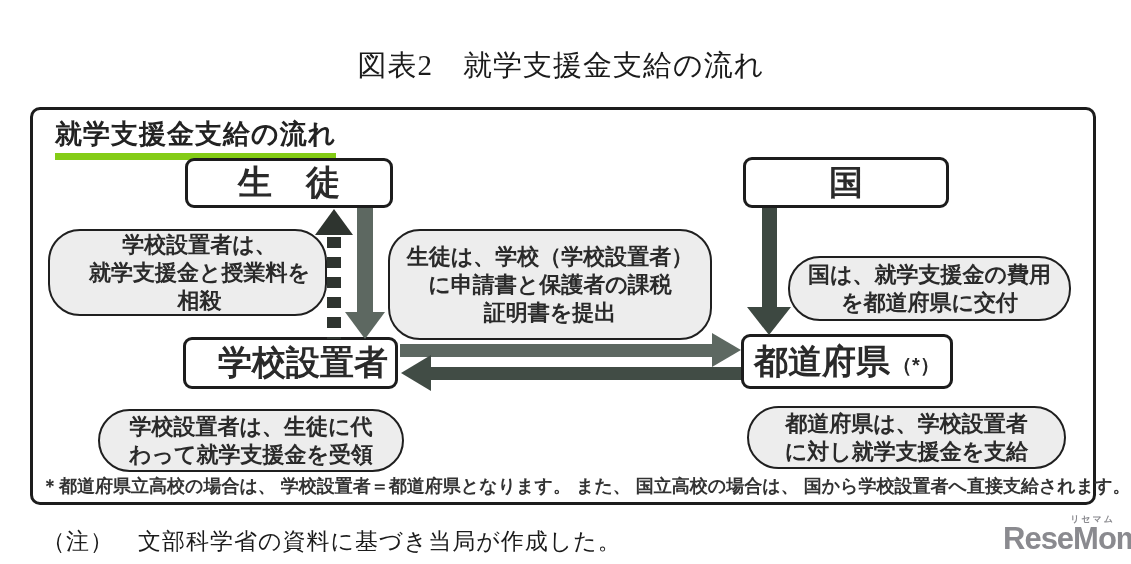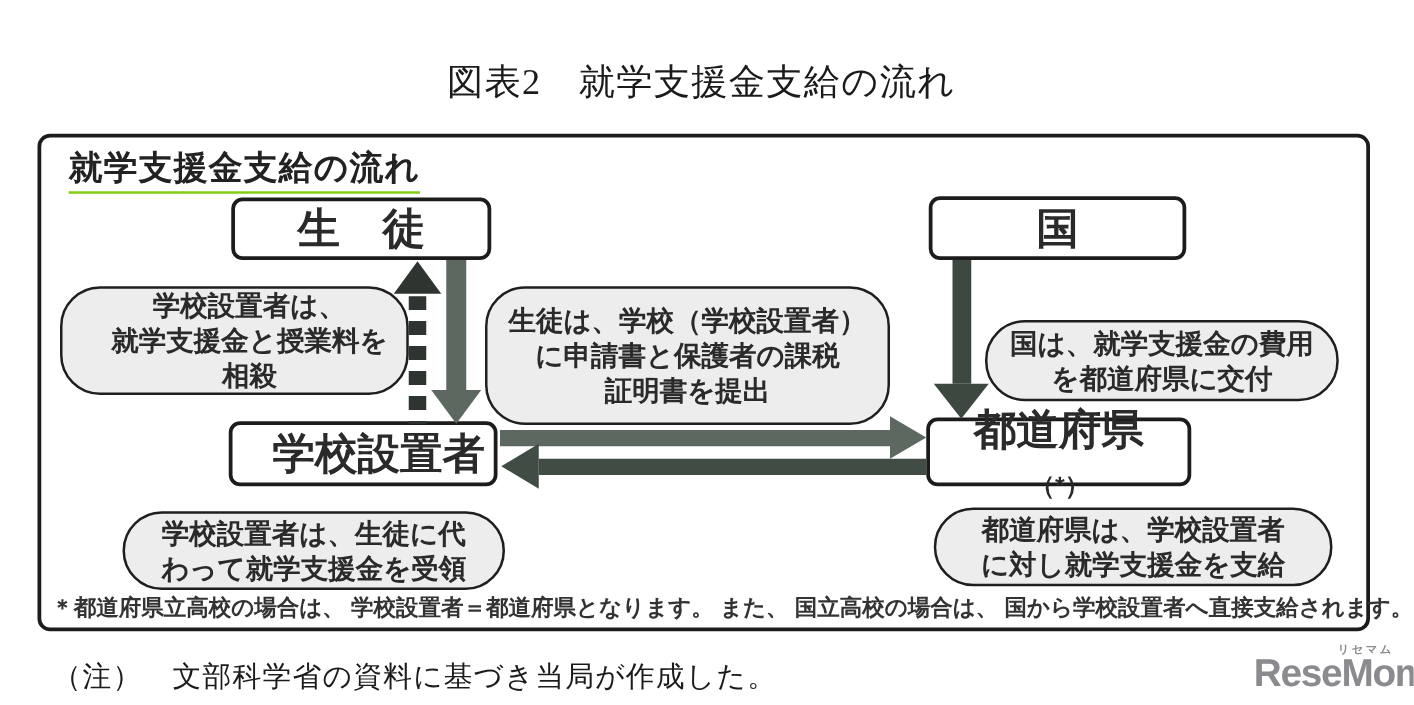--- a/index.html
+++ b/index.html
@@ -12,32 +12,32 @@
     font-size:29px;color:#1b1b1b;letter-spacing:1px;padding-left:28px;
   }
 
   .frame{
     position:absolute;left:30px;top:107px;width:1066px;height:398px;
     border:3px solid #1c1c1c;border-radius:10px;background:#fff;box-sizing:border-box;
   }
   .frame-heading{
     position:absolute;left:22px;top:6px;
     font-size:27px;font-weight:bold;color:#222;
-    border-bottom:2px solid #84cc16;padding-bottom:1px;letter-spacing:1px;
+    border-bottom:7px solid #84cc16;padding-bottom:1px;letter-spacing:1px;
   }
 
   .node{
     position:absolute;background:#fff;border:3px solid #1c1c1c;border-radius:9px;
     display:flex;align-items:center;justify-content:center;
     font-size:34px;font-weight:bold;color:#2a2a2a;box-sizing:border-box;
   }
   .node-student{left:152px;top:48px;width:208px;height:50px;}
   .node-nation{left:710px;top:47px;width:206px;height:51px;}
   .node-school{left:150px;top:227px;width:215px;height:52px;padding-left:25px;}
-  .node-prefecture{left:708px;top:224px;width:212px;height:55px;flex-direction:column;}
+  .node-prefecture{left:708px;top:224px;width:212px;height:55px;}
   .pref-mark{font-size:20px;font-weight:bold;margin-left:2px;margin-top:8px;}
 
   .bubble{
     position:absolute;background:#ededed;border:2px solid #1f1f1f;border-radius:32px;
     display:flex;align-items:center;justify-content:center;text-align:center;
     font-size:22px;font-weight:bold;color:#2a2a2a;line-height:28px;
     white-space:pre-line;box-sizing:border-box;
   }
   .bubble-school-offset{left:15px;top:119px;width:279px;height:87px;padding-left:24px;}
   .bubble-student-apply{left:355px;top:119px;width:324px;height:111px;}

